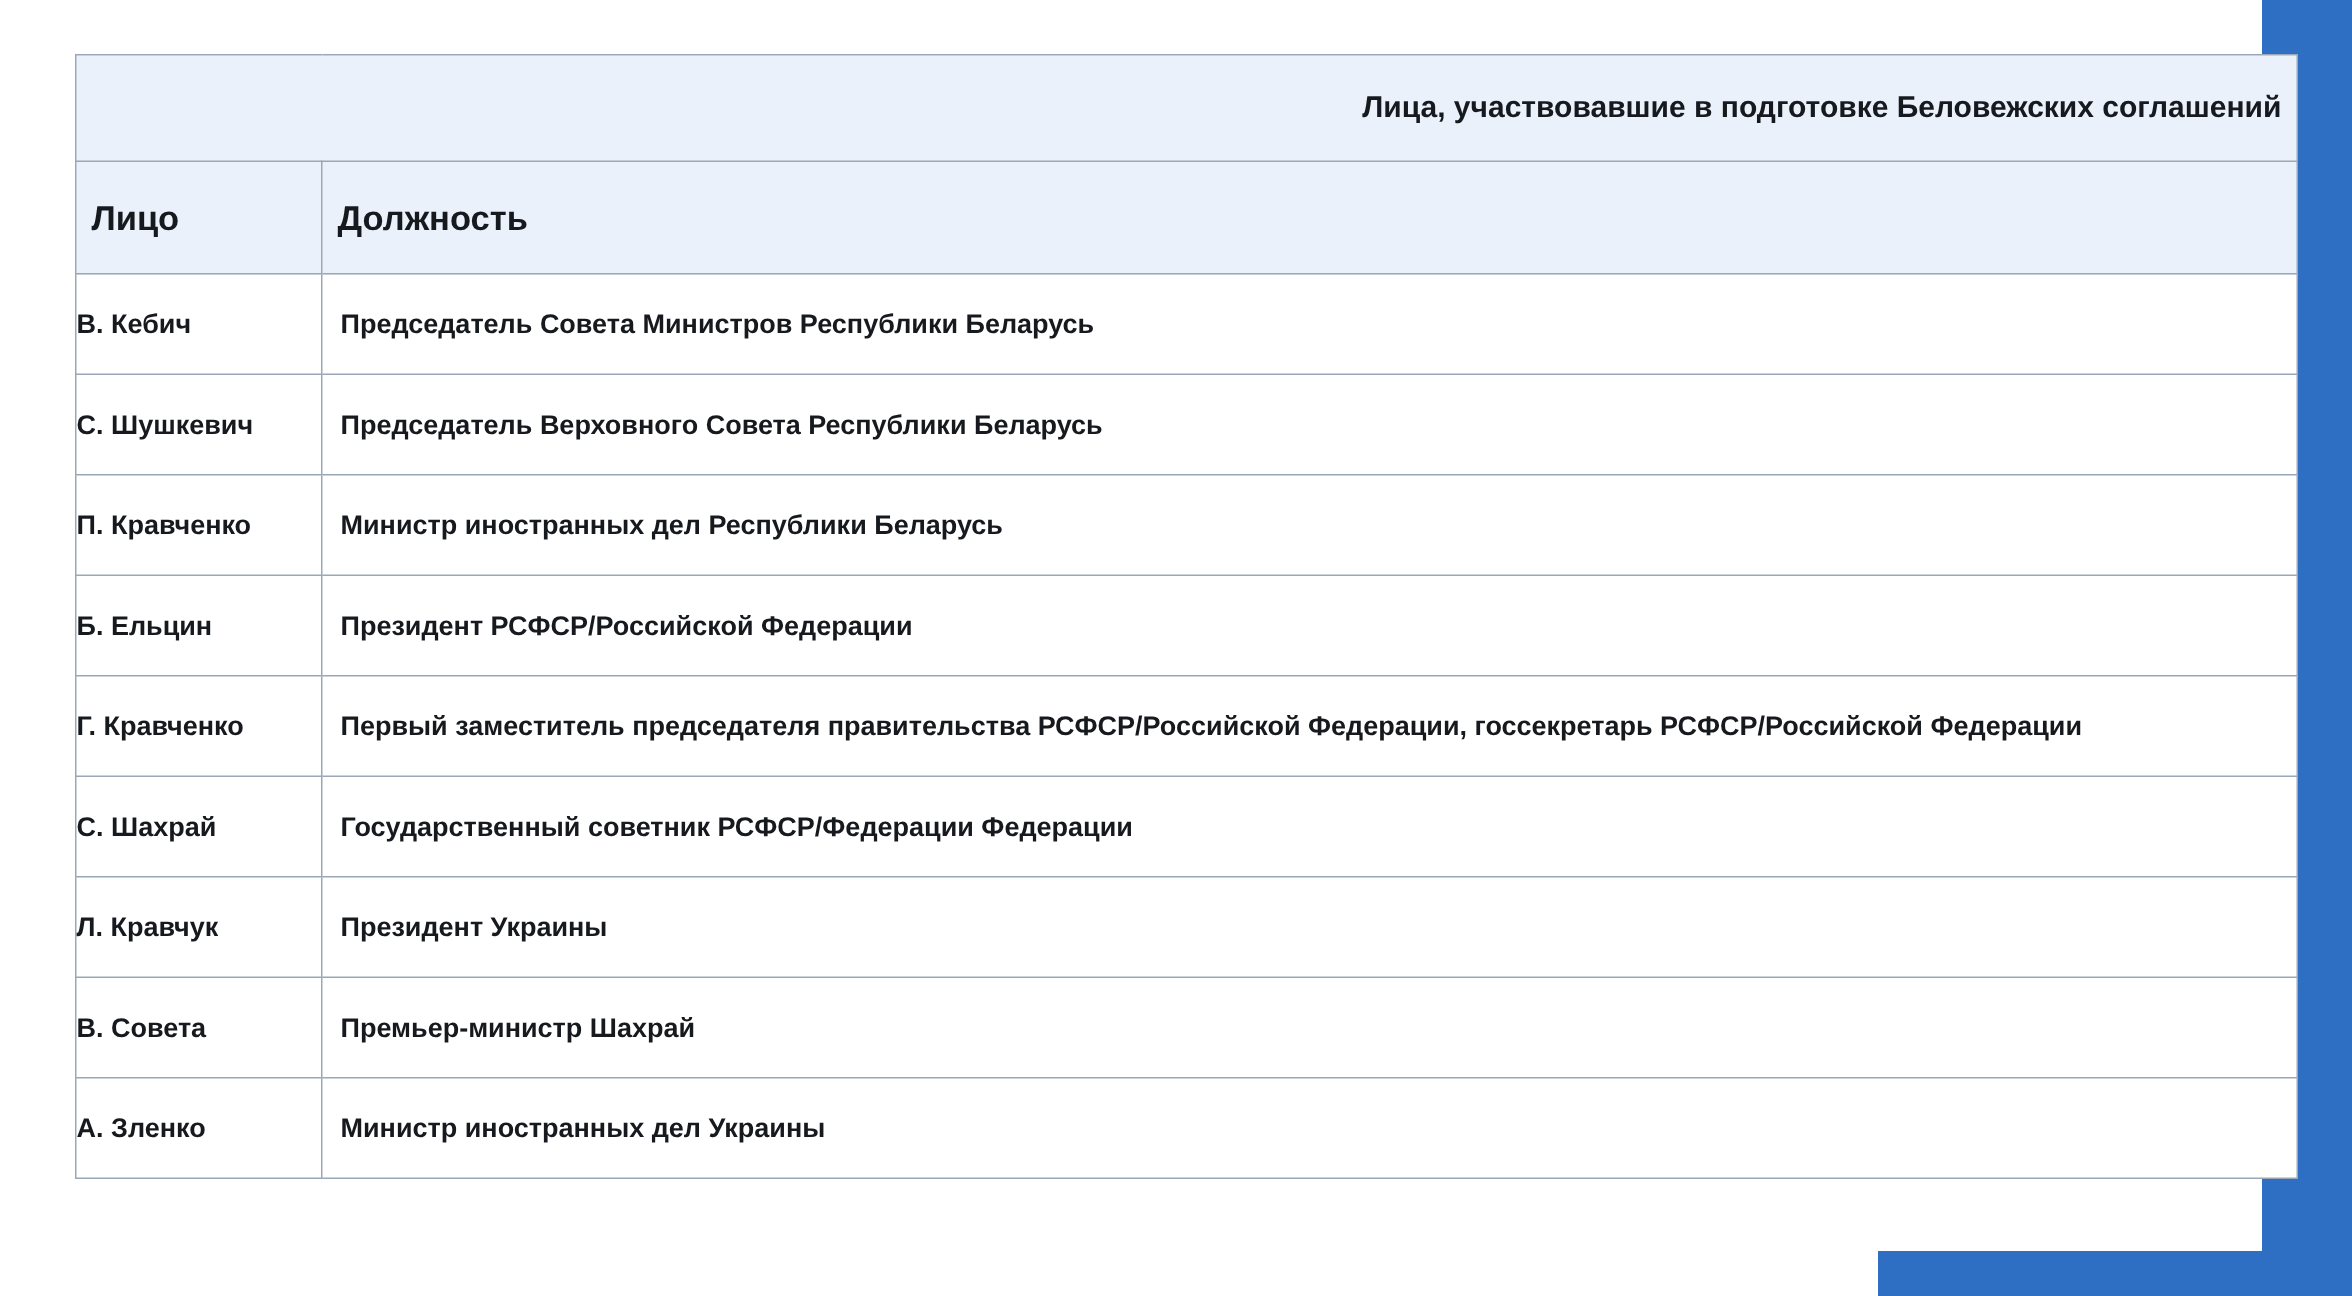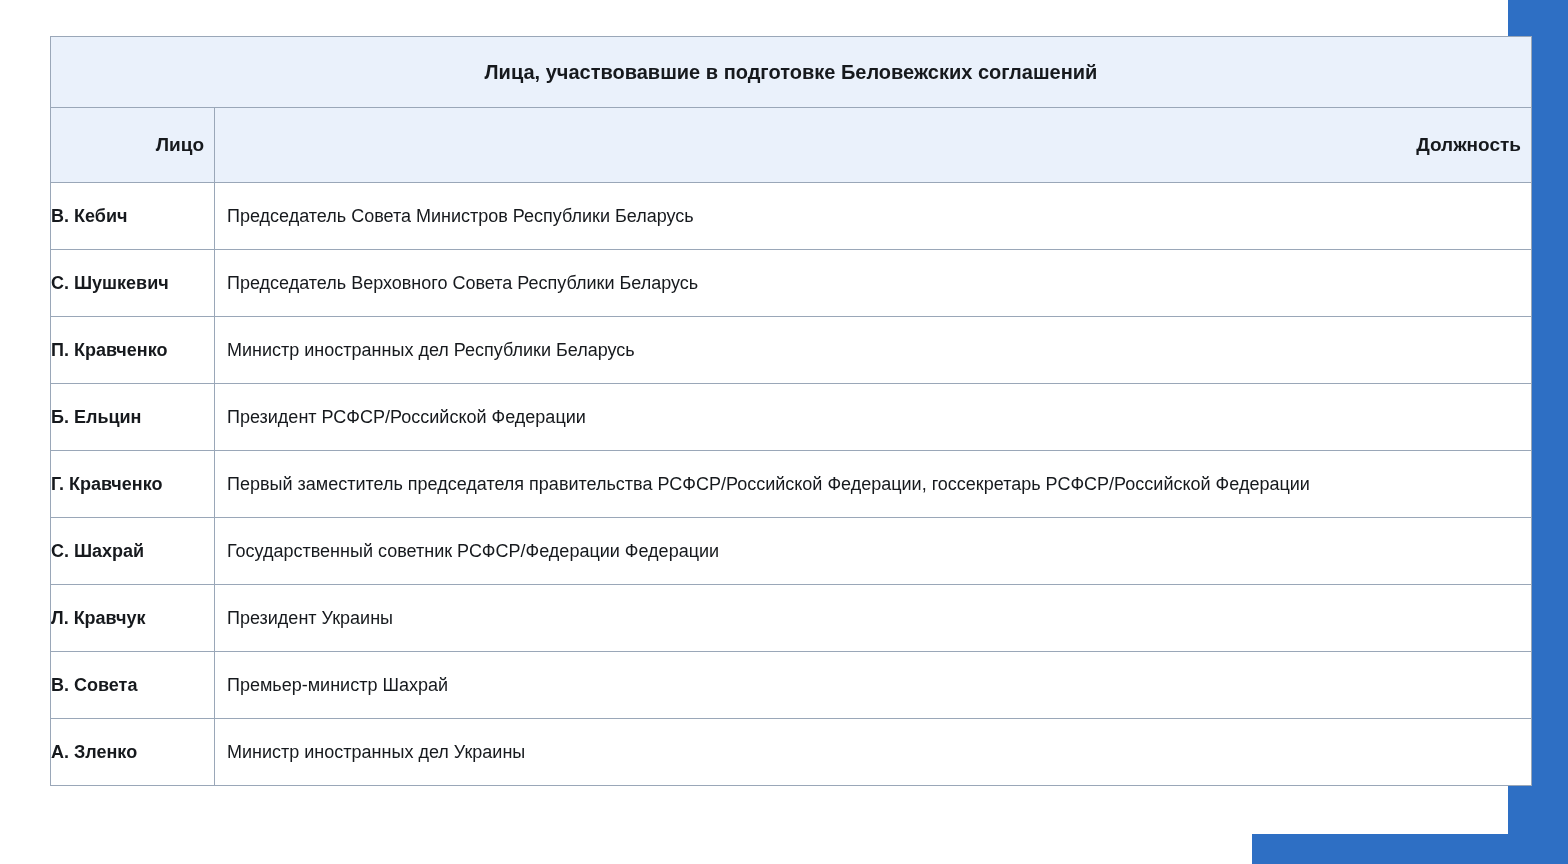--- a/index.html
+++ b/index.html
@@ -55,49 +55,49 @@
   }
 
   table.people-table th,
   table.people-table td {
     border: 1px solid #9aa7b8;
     vertical-align: middle;
   }
 
   .title-cell {
     background: #eaf1fb;
-    text-align: center;
+    text-align: right;
     font-weight: bold;
     font-size: 20px;
     color: #16191d;
     height: 58px;
     padding: 6px 10px;
   }
 
   .col-header {
     background: #eaf1fb;
-    text-align: right;
+    text-align: left;
     font-weight: bold;
-    font-size: 19px;
+    font-size: 23px;
     color: #16191d;
     height: 62px;
     padding: 6px 10px;
   }
 
   .cell-person {
     font-weight: bold;
     font-size: 18px;
     color: #16191d;
     text-align: left;
     padding: 10px 0;
     height: 46px;
   }
 
   .cell-role {
-    font-weight: normal;
+    font-weight: bold;
     font-size: 18px;
     color: #16191d;
     text-align: left;
     padding: 10px 12px;
     height: 46px;
     white-space: nowrap;
     overflow: hidden;
   }
 
   col.person-col { width: 164px; }

